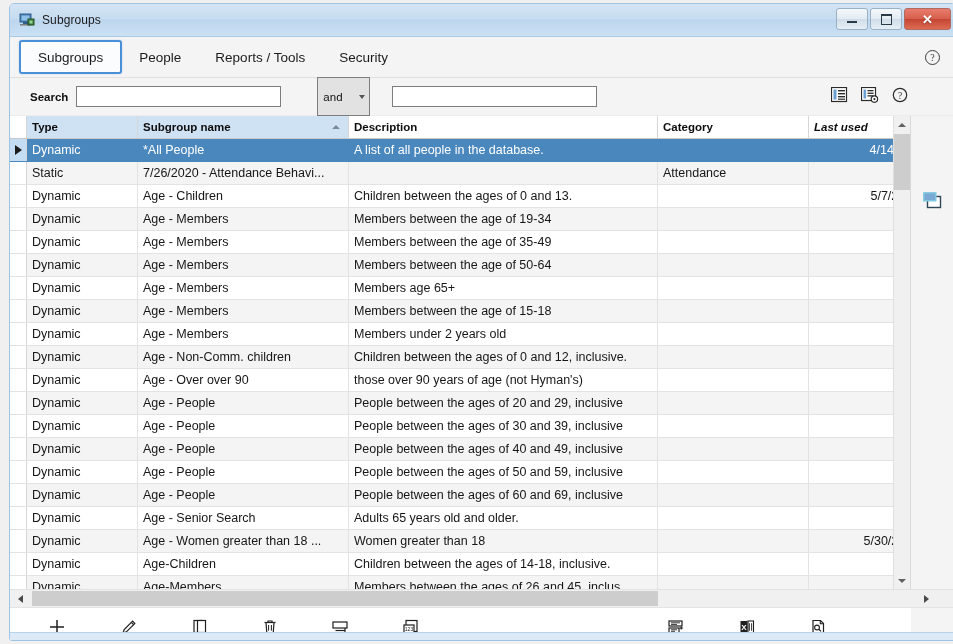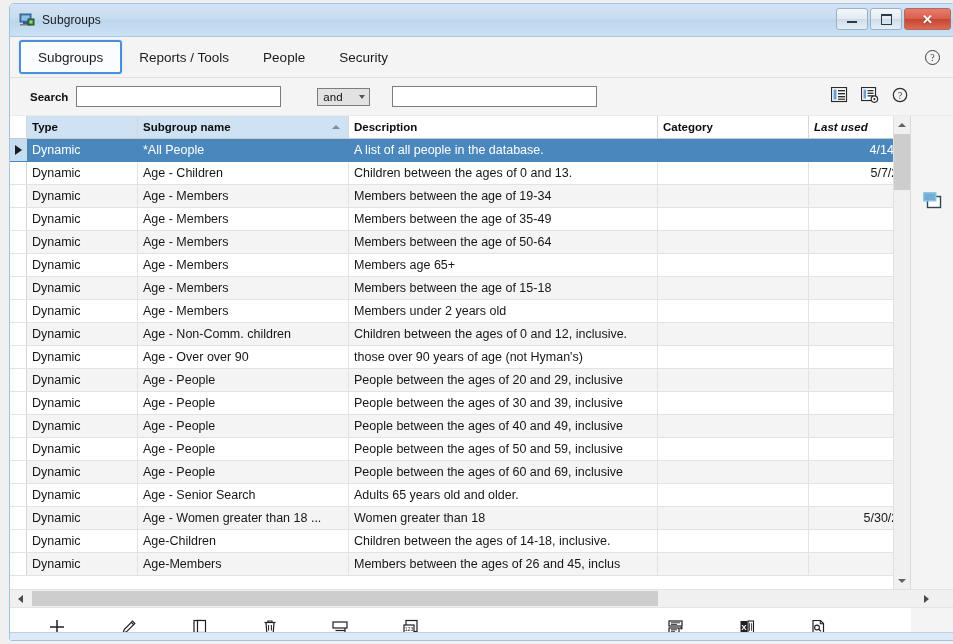--- a/index.html
+++ b/index.html
@@ -163,21 +163,21 @@
     font-size: 12px;
     padding: 0 3px;
     color: #111;
     outline: none;
   }
   #search-input { width: 205px; }
   #filter-input { width: 205px; margin-left: 0; }
 
   .combo {
     width: 53px;
-    height: 18px;
+    height: 39px;
     margin-left: 36px;
     margin-right: 22px;
     box-sizing: border-box;
     border: 1px solid #7d7d7d;
     background: #e2e2e2;
     display: flex;
     align-items: center;
     justify-content: space-between;
     padding: 0 4px 0 5px;
     font-size: 11.5px;
@@ -460,24 +460,24 @@
           <span class="glyph-close">✕</span>
         </div>
       </div>
     </div>
 
     <div class="tabstrip">
       <div class="tab active">
         <span>Subgroups</span>
       </div>
       <div class="tab">
+        <span>People</span>
+      </div>
+      <div class="tab">
         <span>Reports / Tools</span>
-      </div>
-      <div class="tab">
-        <span>People</span>
       </div>
       <div class="tab">
         <span>Security</span>
       </div>
 
       <span class="help-corner">
         <svg width="17" height="17" viewBox="0 0 17 17">
           <circle cx="8.5" cy="8.5" r="7" fill="none" stroke="#3c3c3c" stroke-width="1"></circle>
           <text x="8.5" y="12.2" font-family="Liberation Serif, serif" font-size="10" fill="#3c3c3c" text-anchor="middle">?</text>
         </svg>
@@ -554,20 +554,28 @@
               <tr class="sel">
                 <td class="ind">
                   <span class="row-tri"></span>
                 </td>
                 <td>Dynamic</td>
                 <td>*All People</td>
                 <td>A list of all people in the database.</td>
                 <td></td>
                 <td class="last">4/14/2021 2:3</td>
               </tr>
+              <tr class="alt">
+                <td class="ind"></td>
+                <td>Static</td>
+                <td>7/26/2020 - Attendance Behavi...</td>
+                <td></td>
+                <td>Attendance</td>
+                <td class="last"></td>
+              </tr>
               <tr>
                 <td class="ind"></td>
                 <td>Dynamic</td>
                 <td>Age - Children</td>
                 <td>Children between the ages of 0 and 13.</td>
                 <td></td>
                 <td class="last">5/7/2012 11:1</td>
               </tr>
               <tr class="alt">
                 <td class="ind"></td>

